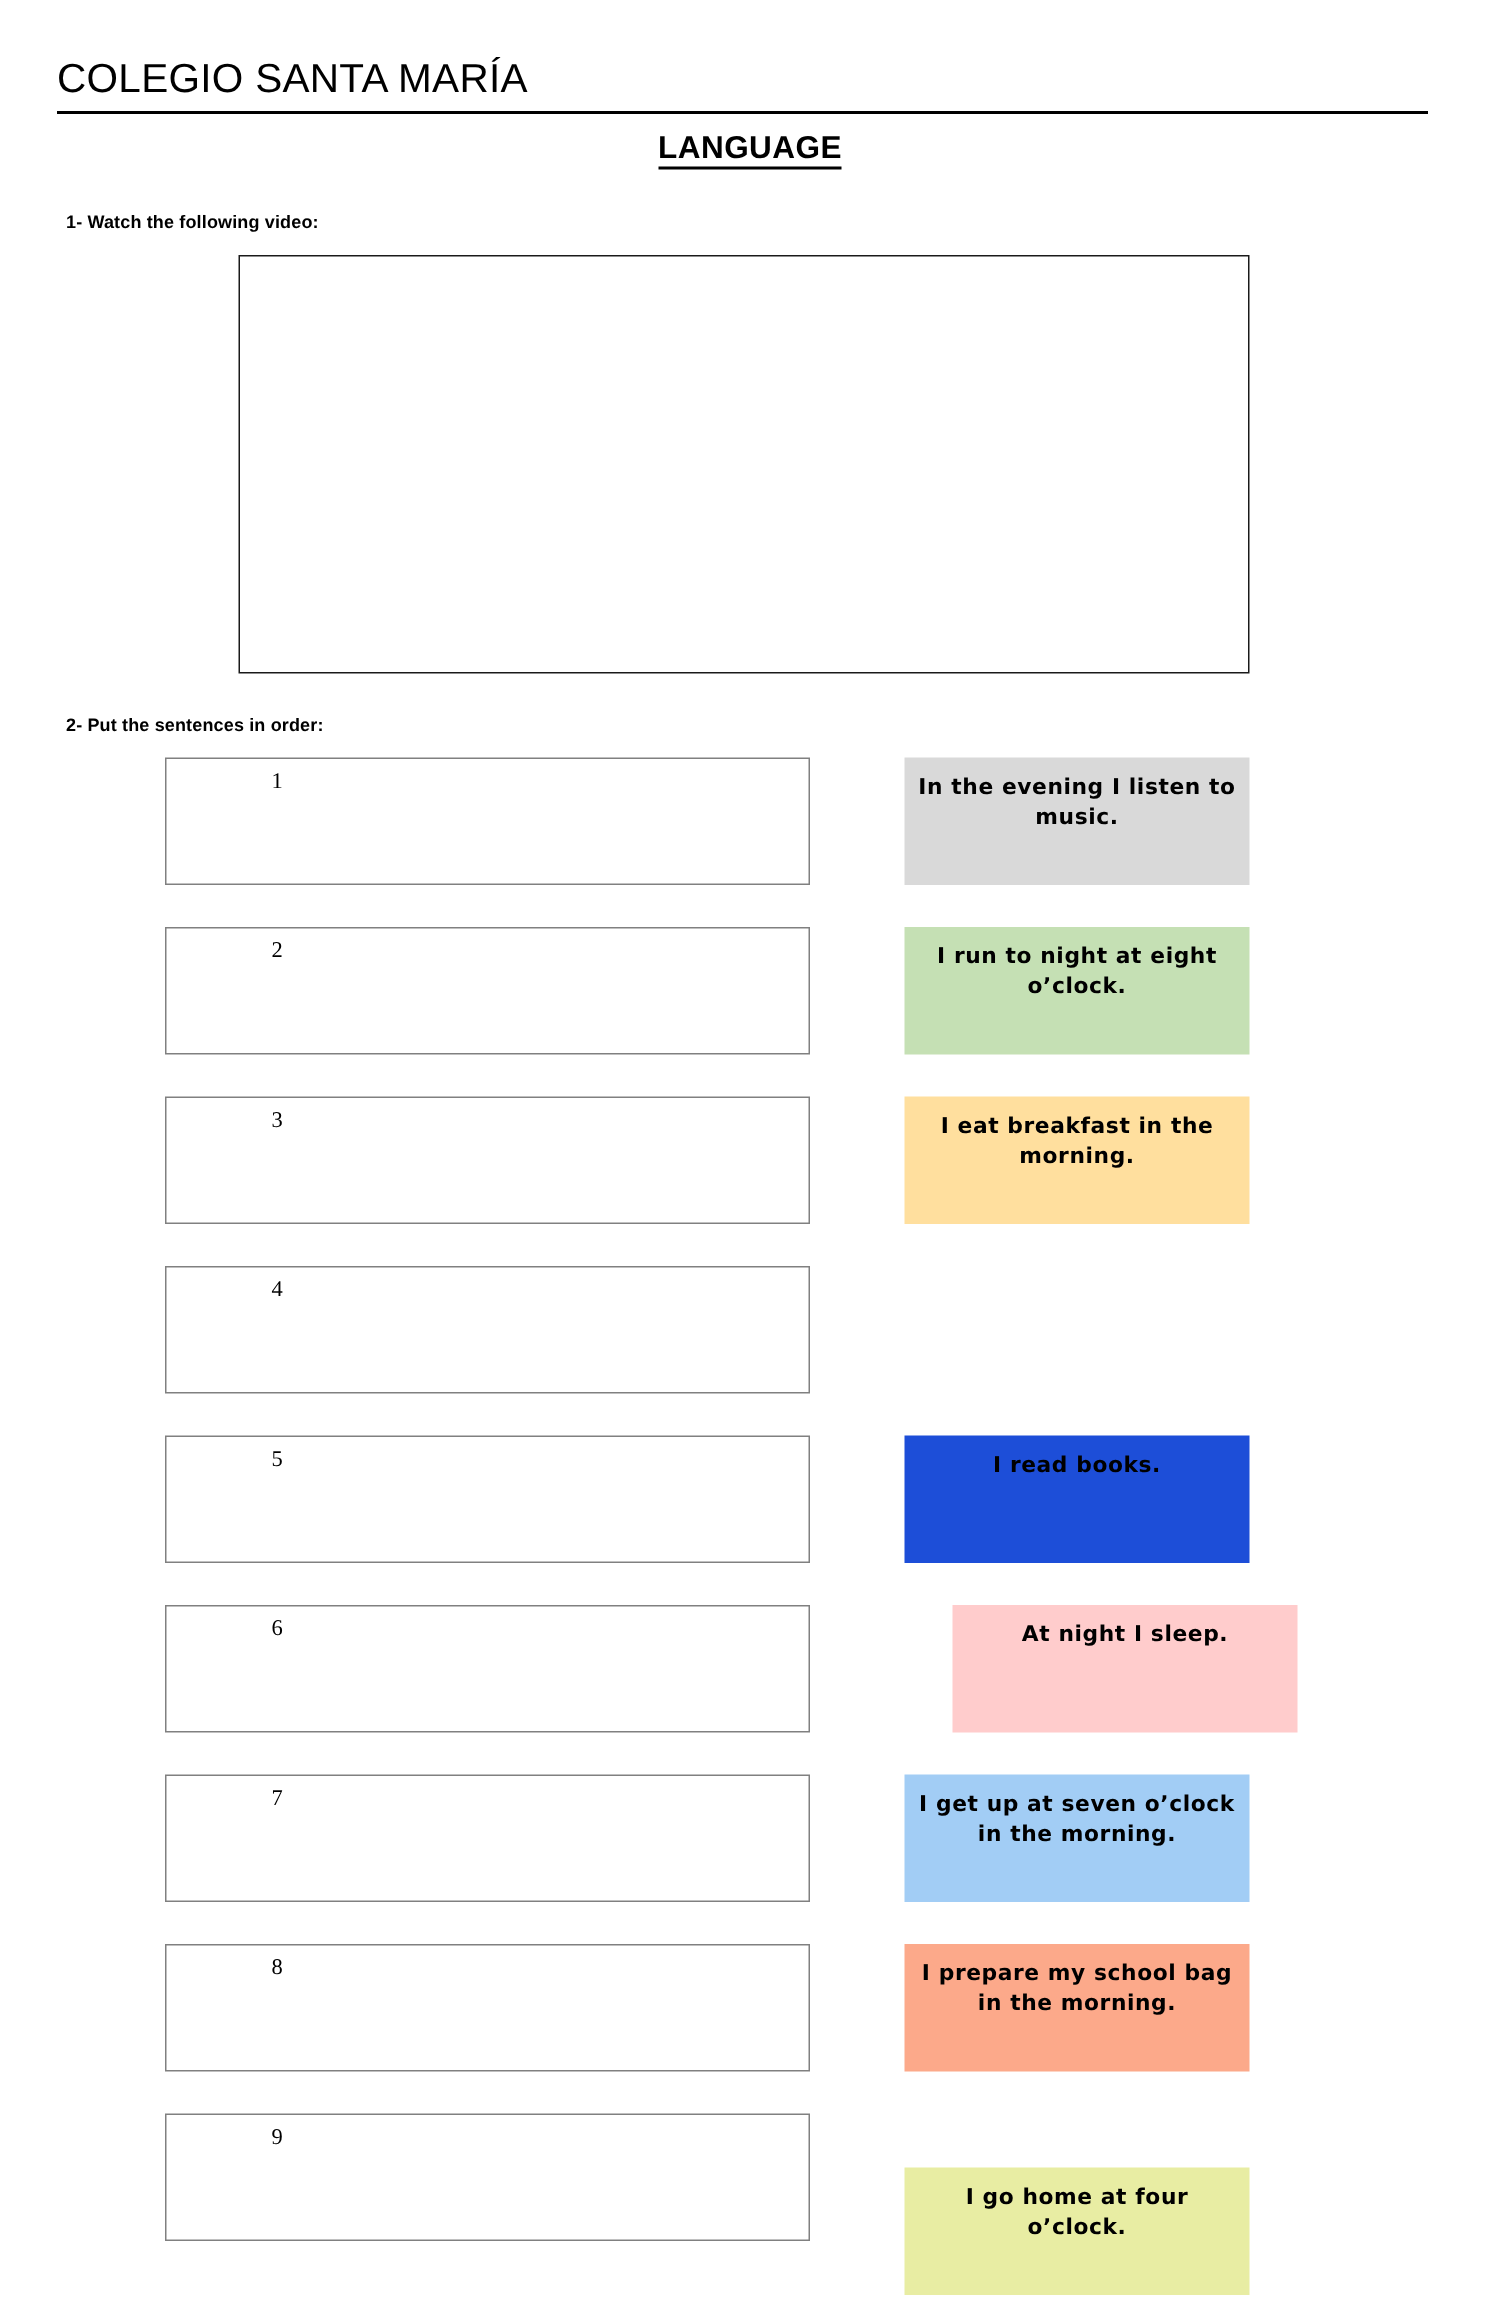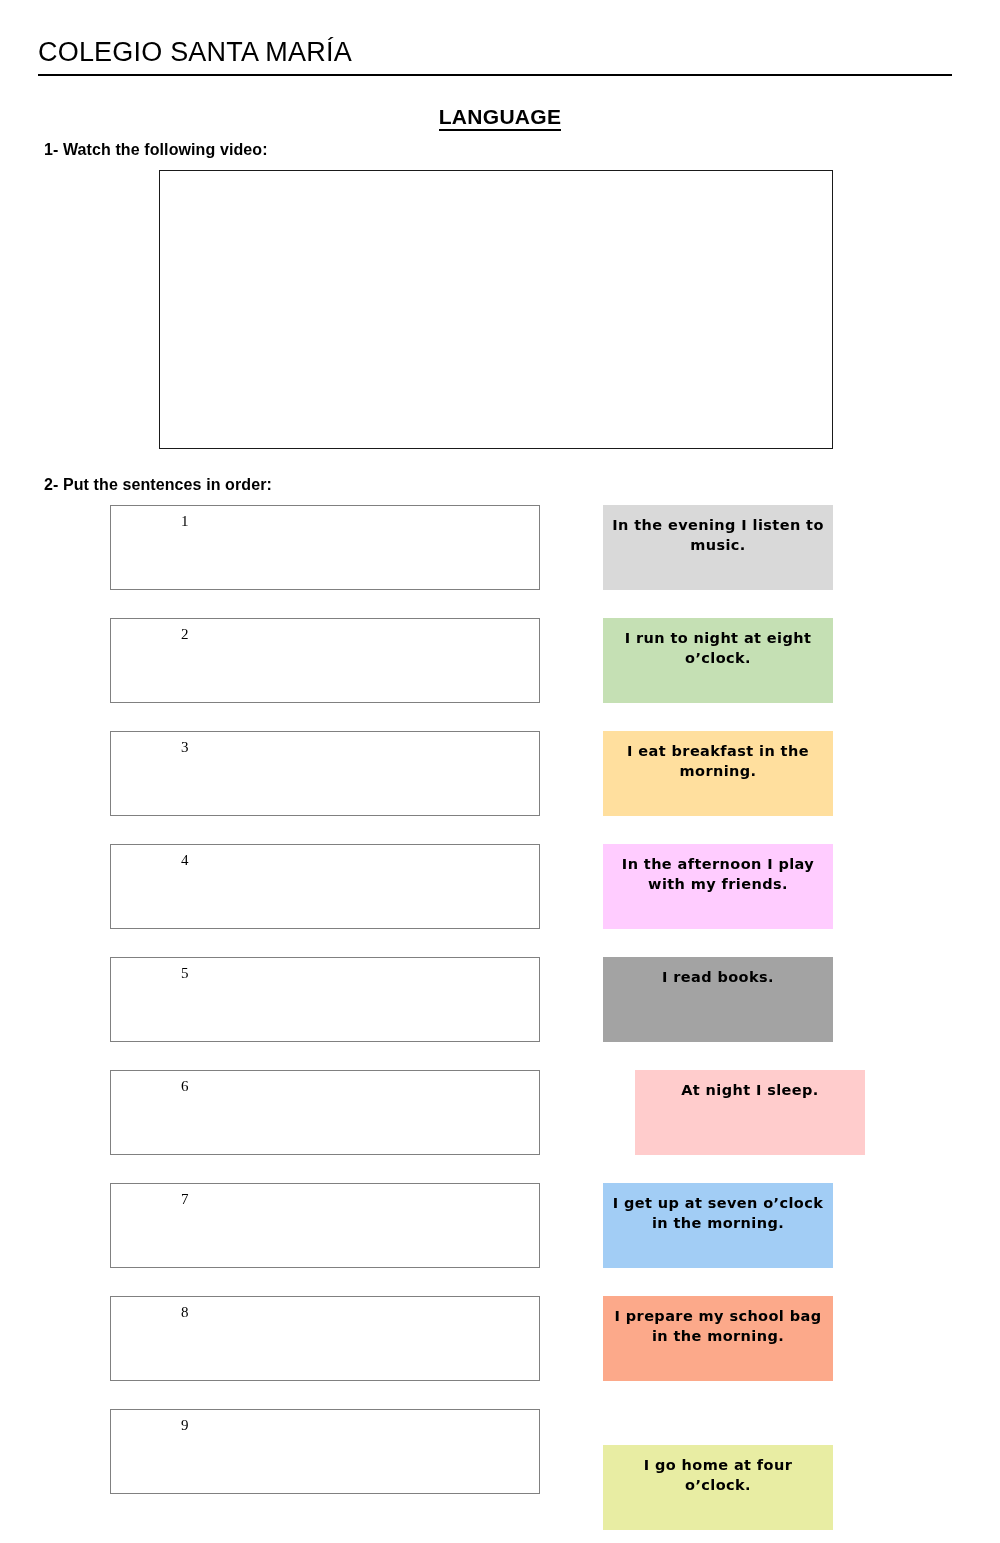--- a/index.html
+++ b/index.html
@@ -32,36 +32,36 @@
     left: 38px;
     top: 74px;
     width: 914px;
     height: 0;
     border-top: 2px solid #000000;
   }
 
   .doc-title {
     position: absolute;
     left: 0;
-    top: 105px;
+    top: 87px;
     width: 1000px;
     text-align: center;
     font-size: 21px;
     font-weight: bold;
     letter-spacing: 0.3px;
   }
   .doc-title span {
     border-bottom: 2px solid #000000;
     padding-bottom: 1px;
   }
 
   
   .instruction {
     position: absolute;
-    font-size: 16px;
+    font-size: 12px;
     font-weight: bold;
     letter-spacing: 0.1px;
   }
   .instruction-1 { left: 44px; top: 141px; }
   .instruction-2 { left: 44px; top: 476px; }
 
   
   .video-box {
     position: absolute;
     left: 159px;
@@ -156,27 +156,26 @@
     <div class="row">
       <div class="answer-box">
         <div class="answer-number">3</div>
       </div>
       <div class="sentence-card" style="background: rgb(255, 223, 158);">I eat breakfast in the morning.</div>
     </div>
     <div class="row">
       <div class="answer-box">
         <div class="answer-number">4</div>
       </div>
-      <div class="sentence-card" style="background: rgb(255, 204, 255);">In the afternoon I play with my friends.</div>
     </div>
     <div class="row">
       <div class="answer-box">
         <div class="answer-number">5</div>
       </div>
-      <div class="sentence-card" style="background: #a3a3a3; text-align: center;">I read books.</div>
+      <div class="sentence-card" style="background: #1d4ed8; text-align: center;">I read books.</div>
     </div>
     <div class="row">
       <div class="answer-box">
         <div class="answer-number">6</div>
       </div>
       <div class="sentence-card" style="background: rgb(255, 204, 204); margin-left: 32px;">At night I sleep.</div>
     </div>
     <div class="row">
       <div class="answer-box">
         <div class="answer-number">7</div>

